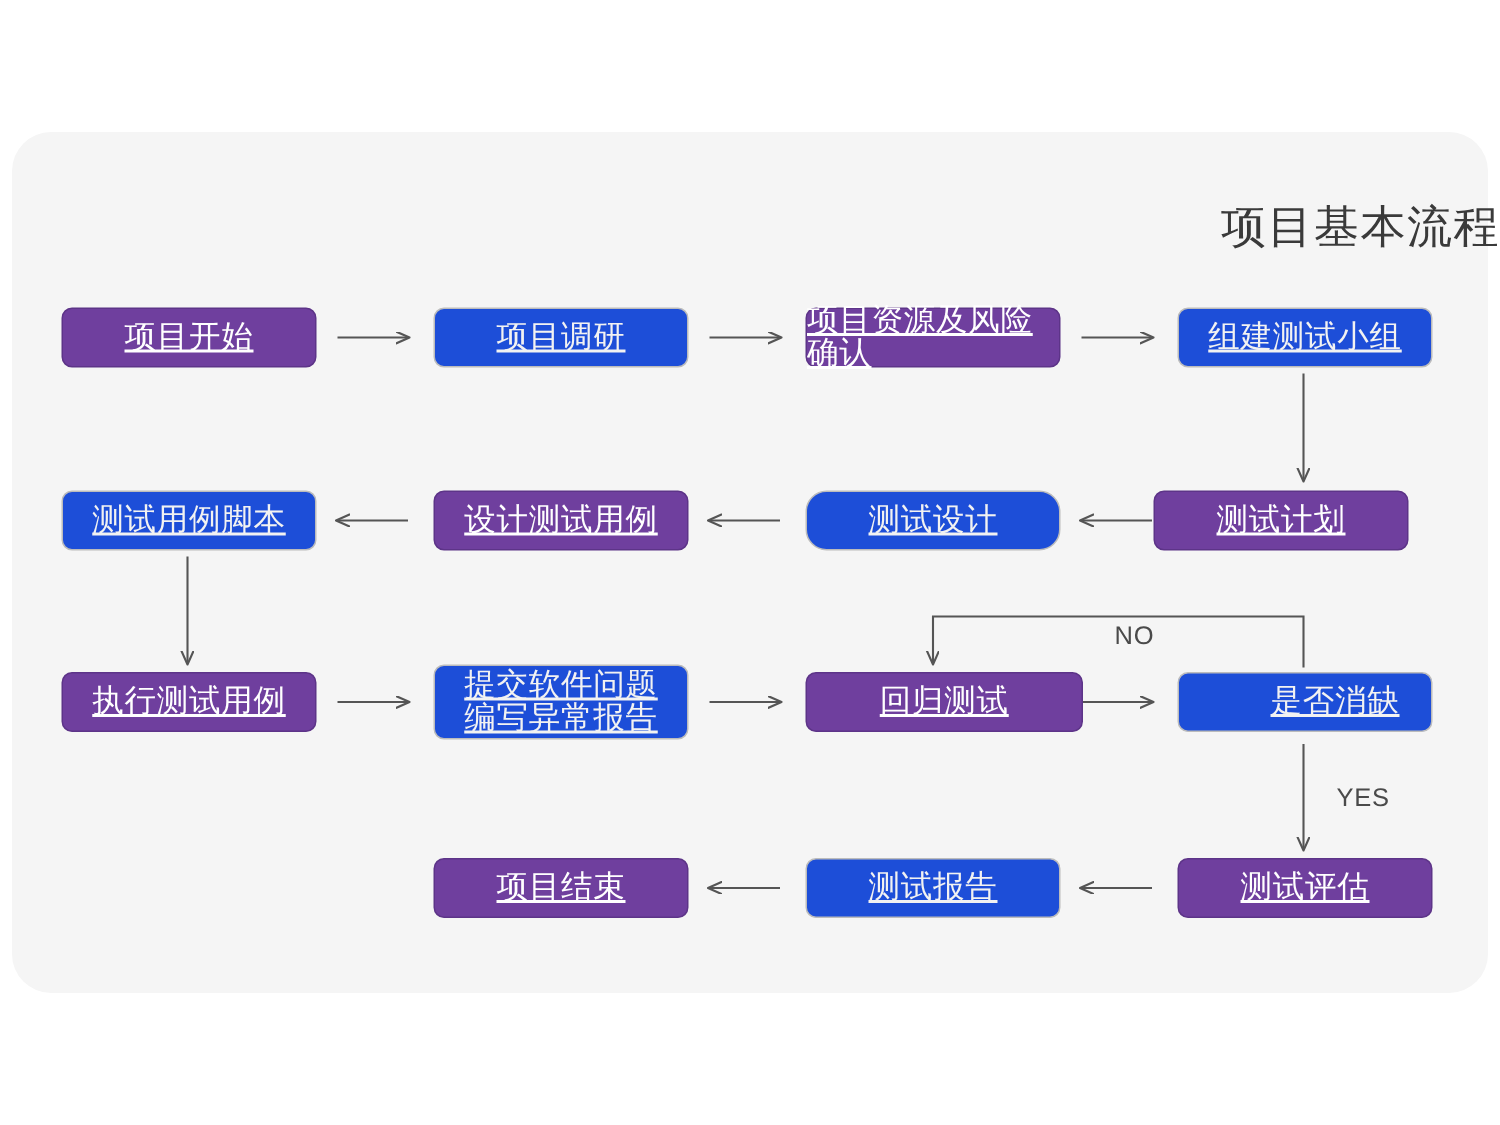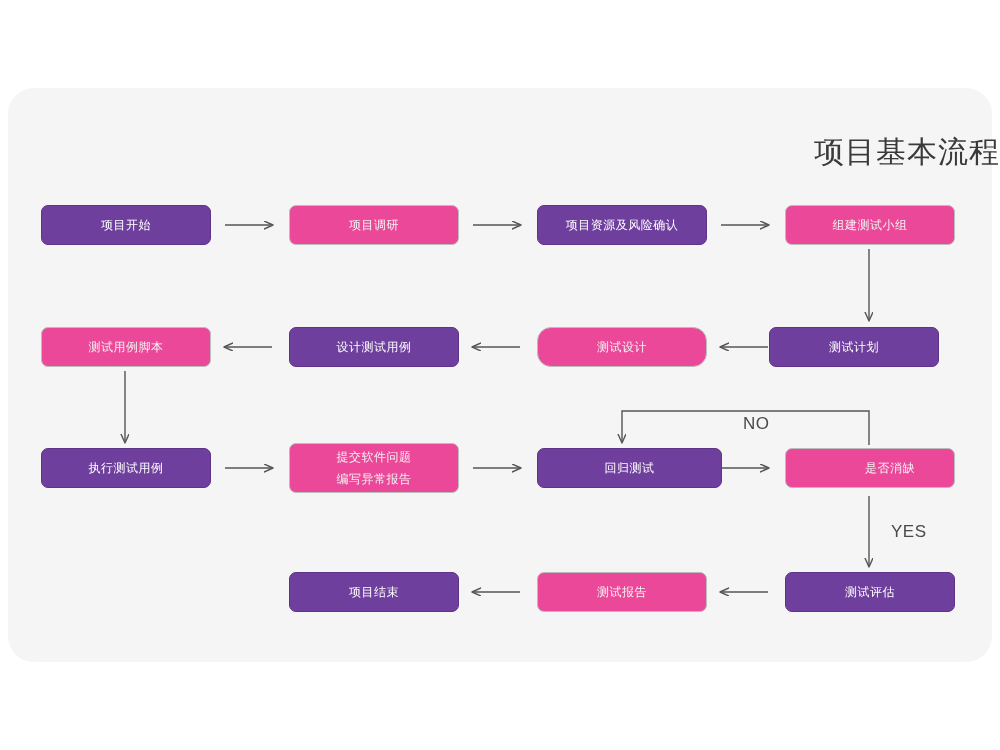--- a/index.html
+++ b/index.html
@@ -48,34 +48,35 @@
   }
 
   
   .node {
     position: absolute;
     box-sizing: border-box;
     border-radius: 7px;
     display: flex;
     align-items: center;
     justify-content: center;
-    text-align: center;
-    font-size: 12px;
+    text-align: left;
+    font-size: 21px;
     line-height: 22px;
     letter-spacing: 0.5px;
     white-space: pre-line;
     user-select: none;
+    text-decoration: underline;
   }
   .node.purple {
     background: #6f3f9e;
     border: 1px solid #5d3488;
     color: #ffffff;
   }
   .node.gray {
-    background: #ec4899;
+    background: #1d4ed8;
     border: 1px solid #bcbcbc;
     color: #f2f2f2;
   }
 
   
   #links {
     position: absolute;
     left: 0;
     top: 0;
     width: 1000px;

